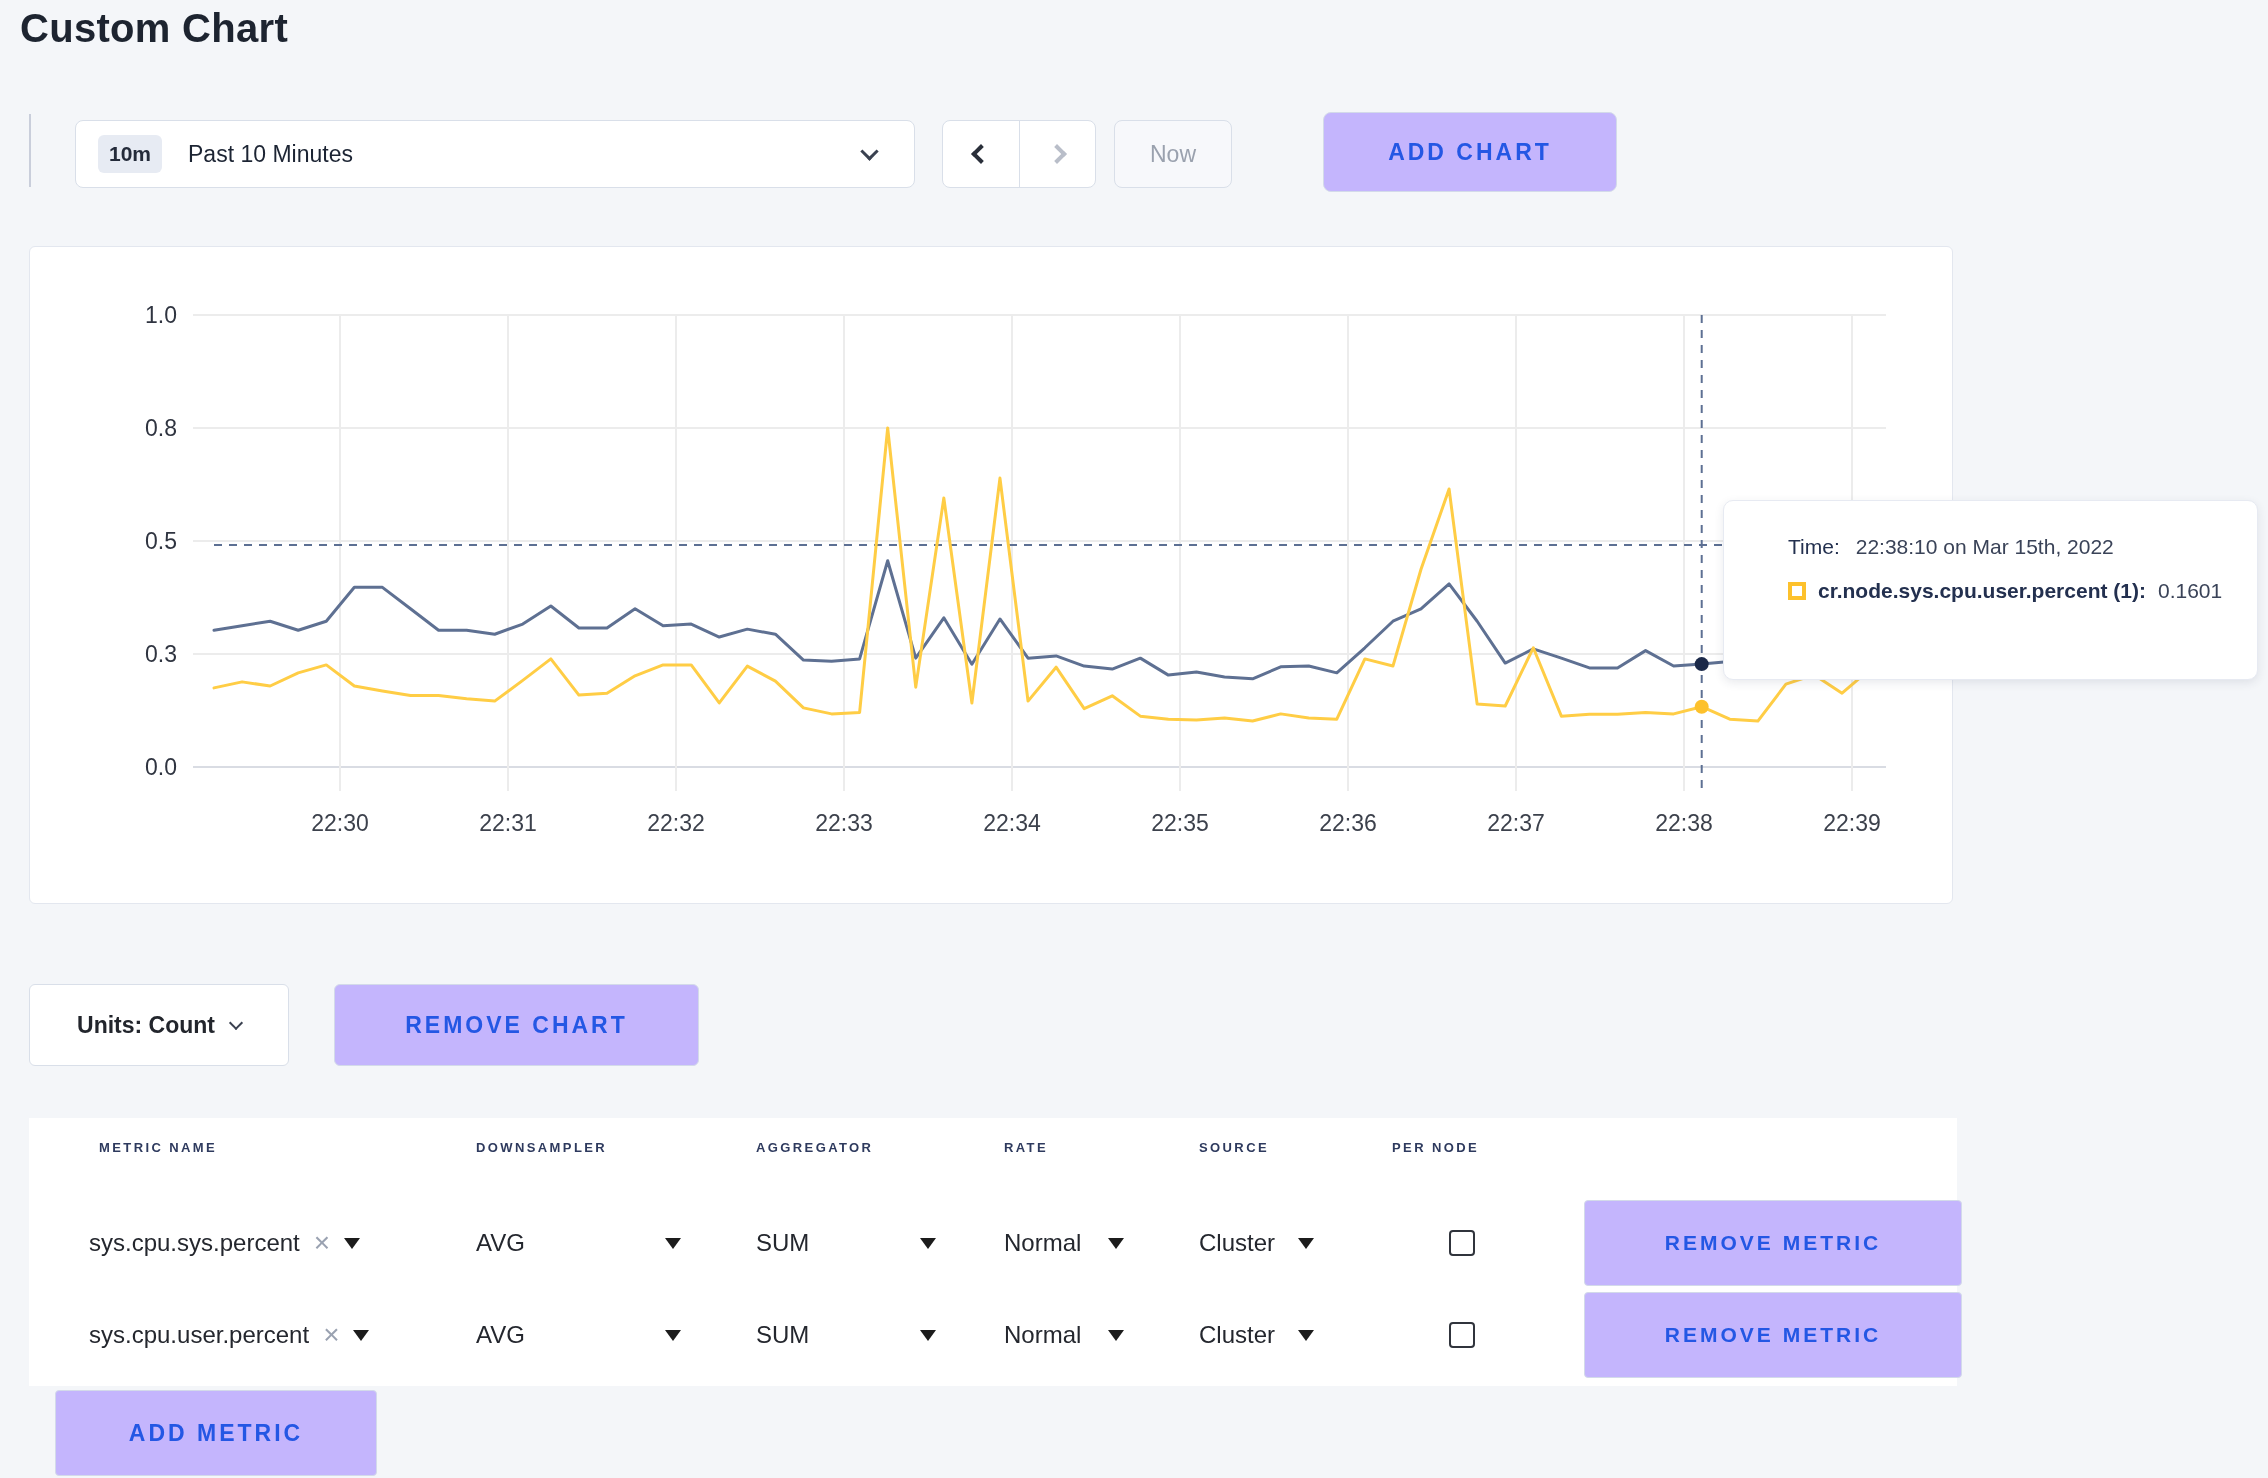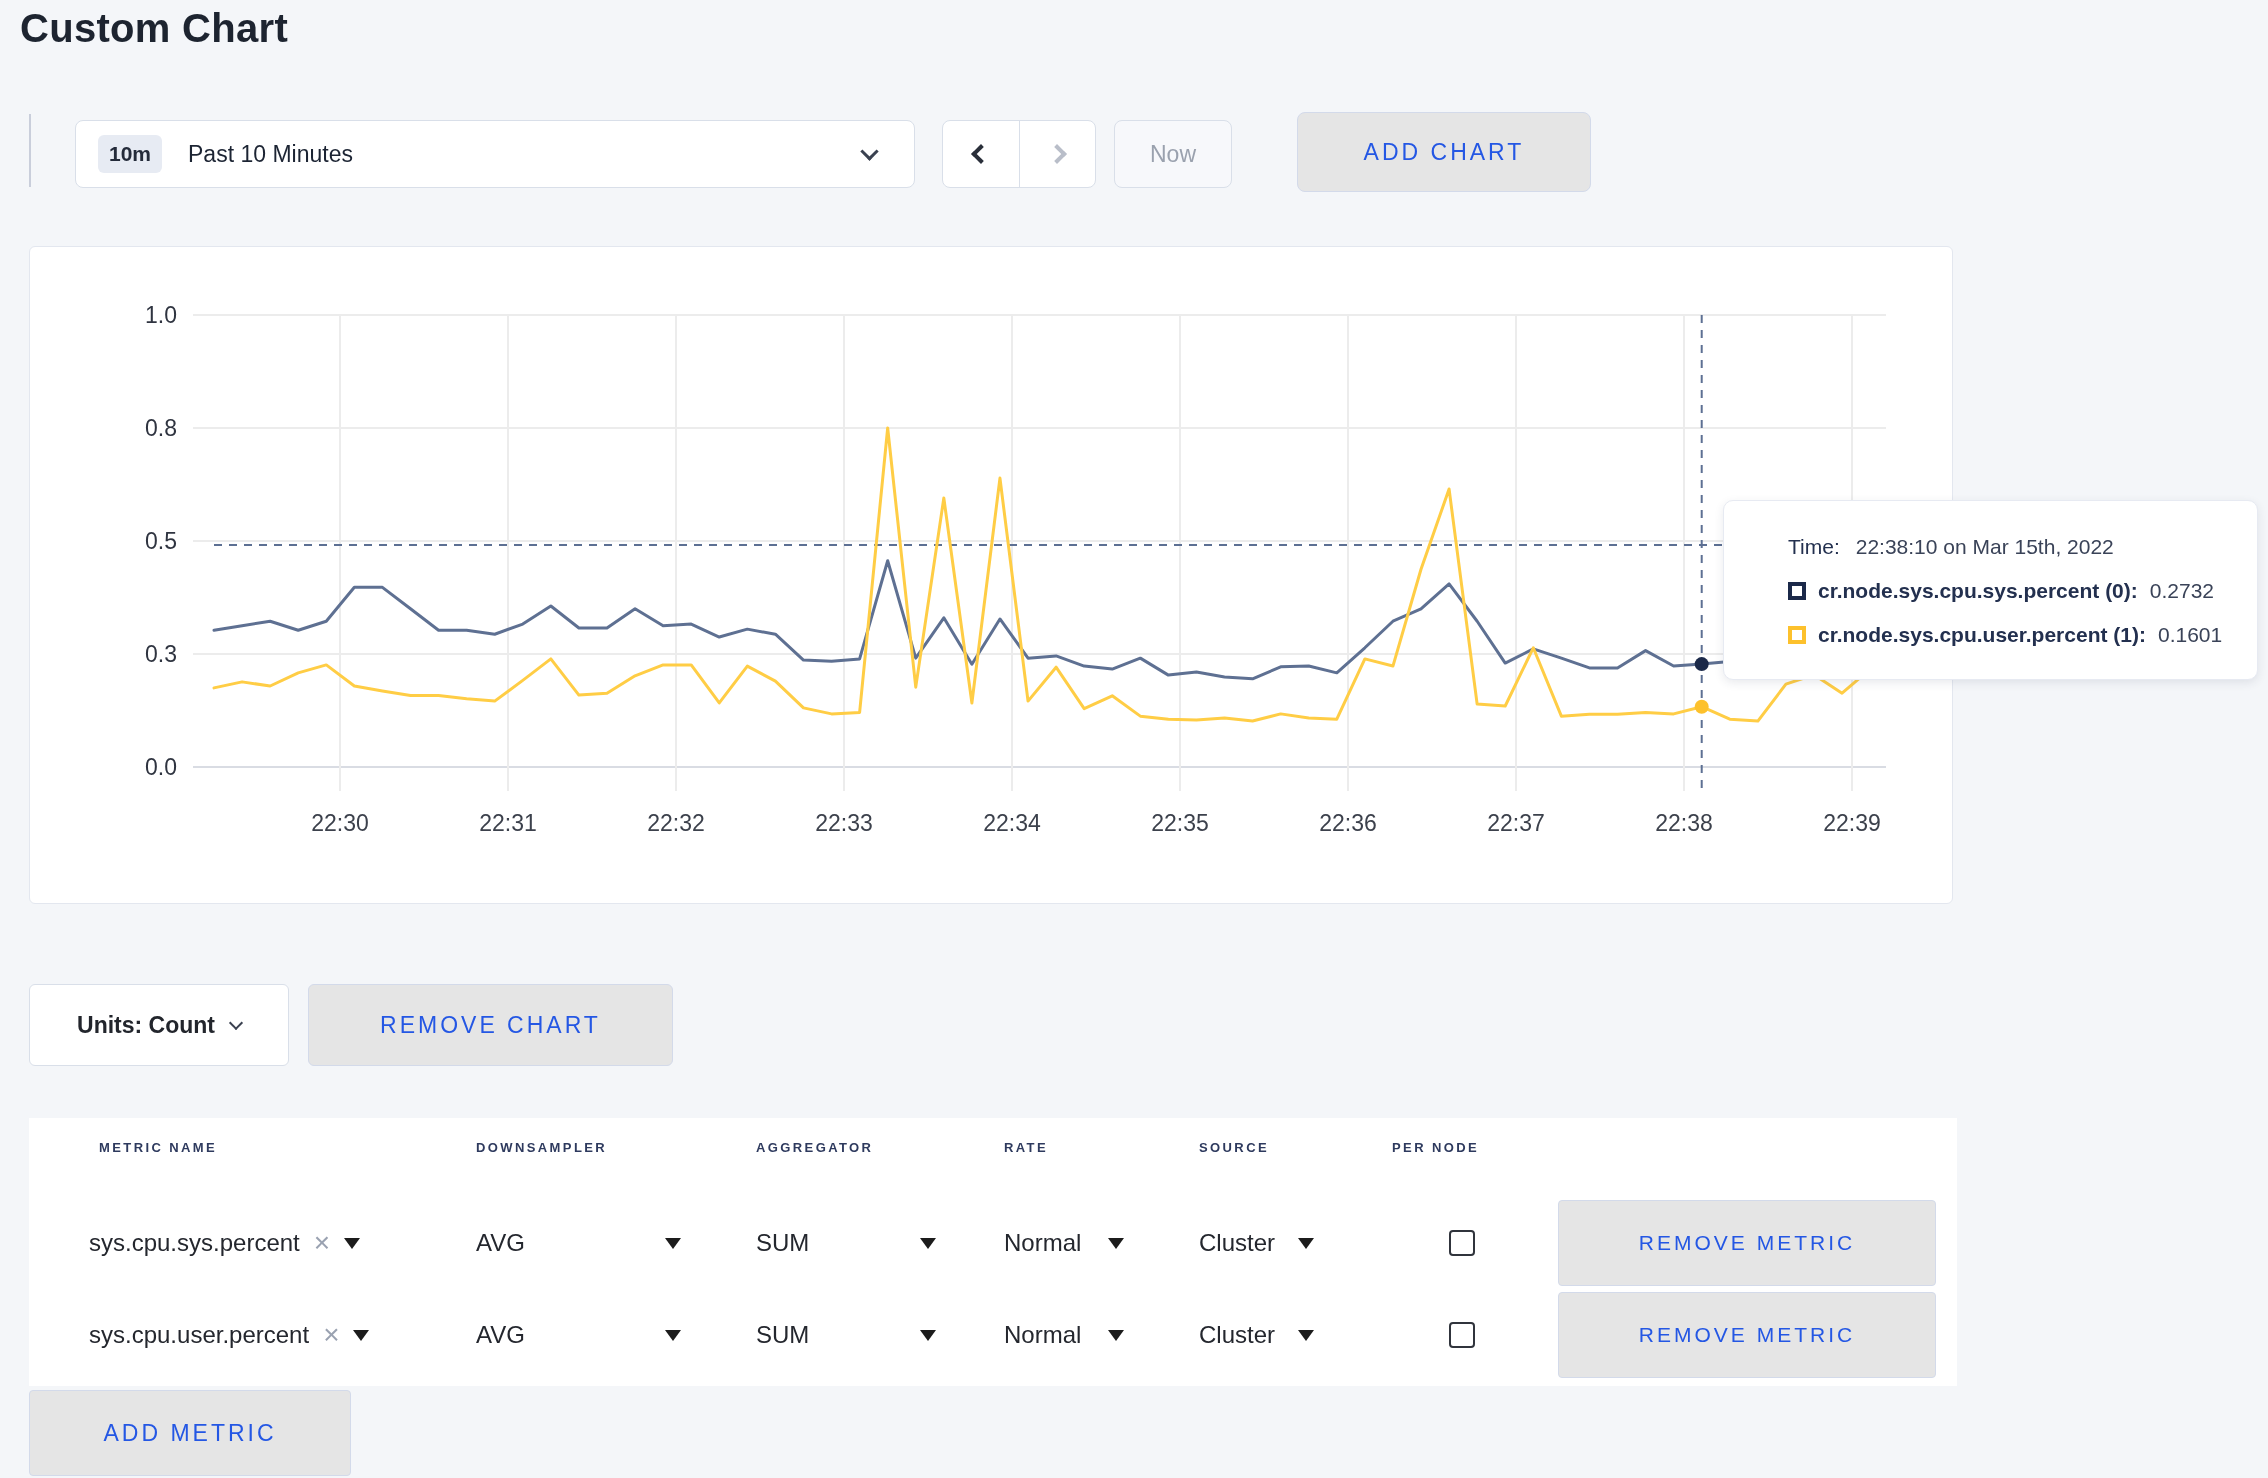--- a/index.html
+++ b/index.html
@@ -21,23 +21,23 @@
   .select-caret { position:absolute; right:38px; top:24px; }
   .nav-group { left:942px; top:120px; width:154px; height:68px; background:#fff;
                border:1px solid #d9dfe9; border-radius:8px; display:flex; overflow:hidden; }
   .nav-btn { flex:1; display:flex; align-items:center; justify-content:center; cursor:pointer; }
   .nav-btn + .nav-btn { border-left:1px solid #d9dfe9; }
   .chev-left  { width:14px; height:14px; border-left:4px solid #2a2f3a; border-bottom:4px solid #2a2f3a; transform:rotate(45deg); }
   .chev-right { width:14px; height:14px; border-right:4px solid #b9bec9; border-top:4px solid #b9bec9; transform:rotate(45deg); }
   .now-btn { left:1114px; top:120px; width:118px; height:68px; background:#f7f8fb; border:1px solid #d9dfe9;
              border-radius:8px; display:flex; align-items:center; justify-content:center;
              font-size:23px; font-weight:500; color:#9aa1ae; }
-  .btn-outline-blue { background:#e5e5e5; border:1px solid #d3daea; border-radius:8px;
+  .btn-outline-blue { background:#c4b5fd; border:1px solid #d3daea; border-radius:8px;
              display:flex; align-items:center; justify-content:center; cursor:pointer;
-             color:#2457e4; font-weight:400; letter-spacing:3px; font-size:23px; }
+             color:#2457e4; font-weight:700; letter-spacing:3px; font-size:23px;margin-left:26px; }
   .add-chart { left:1297px; top:112px; width:294px; height:80px; }
 
   
   .chart-card { left:29px; top:246px; width:1924px; height:658px; background:#fff;
                 border:1px solid #e3e7ef; border-radius:6px; }
   #chart-svg { position:absolute; left:0; top:0; }
 
   
   .tooltip { left:1723px; top:500px; width:535px; height:180px; background:#fff;
              border:1px solid #e7eaf2; border-radius:10px; box-shadow:0 3px 10px rgba(40,50,80,.10);
@@ -141,25 +141,20 @@
         <circle cx="1671.71" cy="459.6956666666667" r="7" fill="#fdc12c"></circle>
       </svg>
   </div>
 
   <div class="abs tooltip">
     <div class="tt-row">
       <span class="tt-time-label">Time:</span>
       <span class="tt-time-value">22:38:10 on Mar 15th, 2022</span>
     </div>
     <div class="tt-row">
-      <span class="tt-marker" style="border-color: rgb(27, 41, 73);"></span>
-      <span class="tt-series-label">cr.node.sys.cpu.sys.percent (0):</span>
-      <span class="tt-series-value">0.2732</span>
-    </div>
-    <div class="tt-row">
       <span class="tt-marker" style="border-color: rgb(253, 193, 44);"></span>
       <span class="tt-series-label">cr.node.sys.cpu.user.percent (1):</span>
       <span class="tt-series-value">0.1601</span>
     </div>
   </div>
 
   <div class="abs btn-outline-blue remove-chart">
     <span>REMOVE CHART</span>
   </div>
   <div class="abs units-btn">

